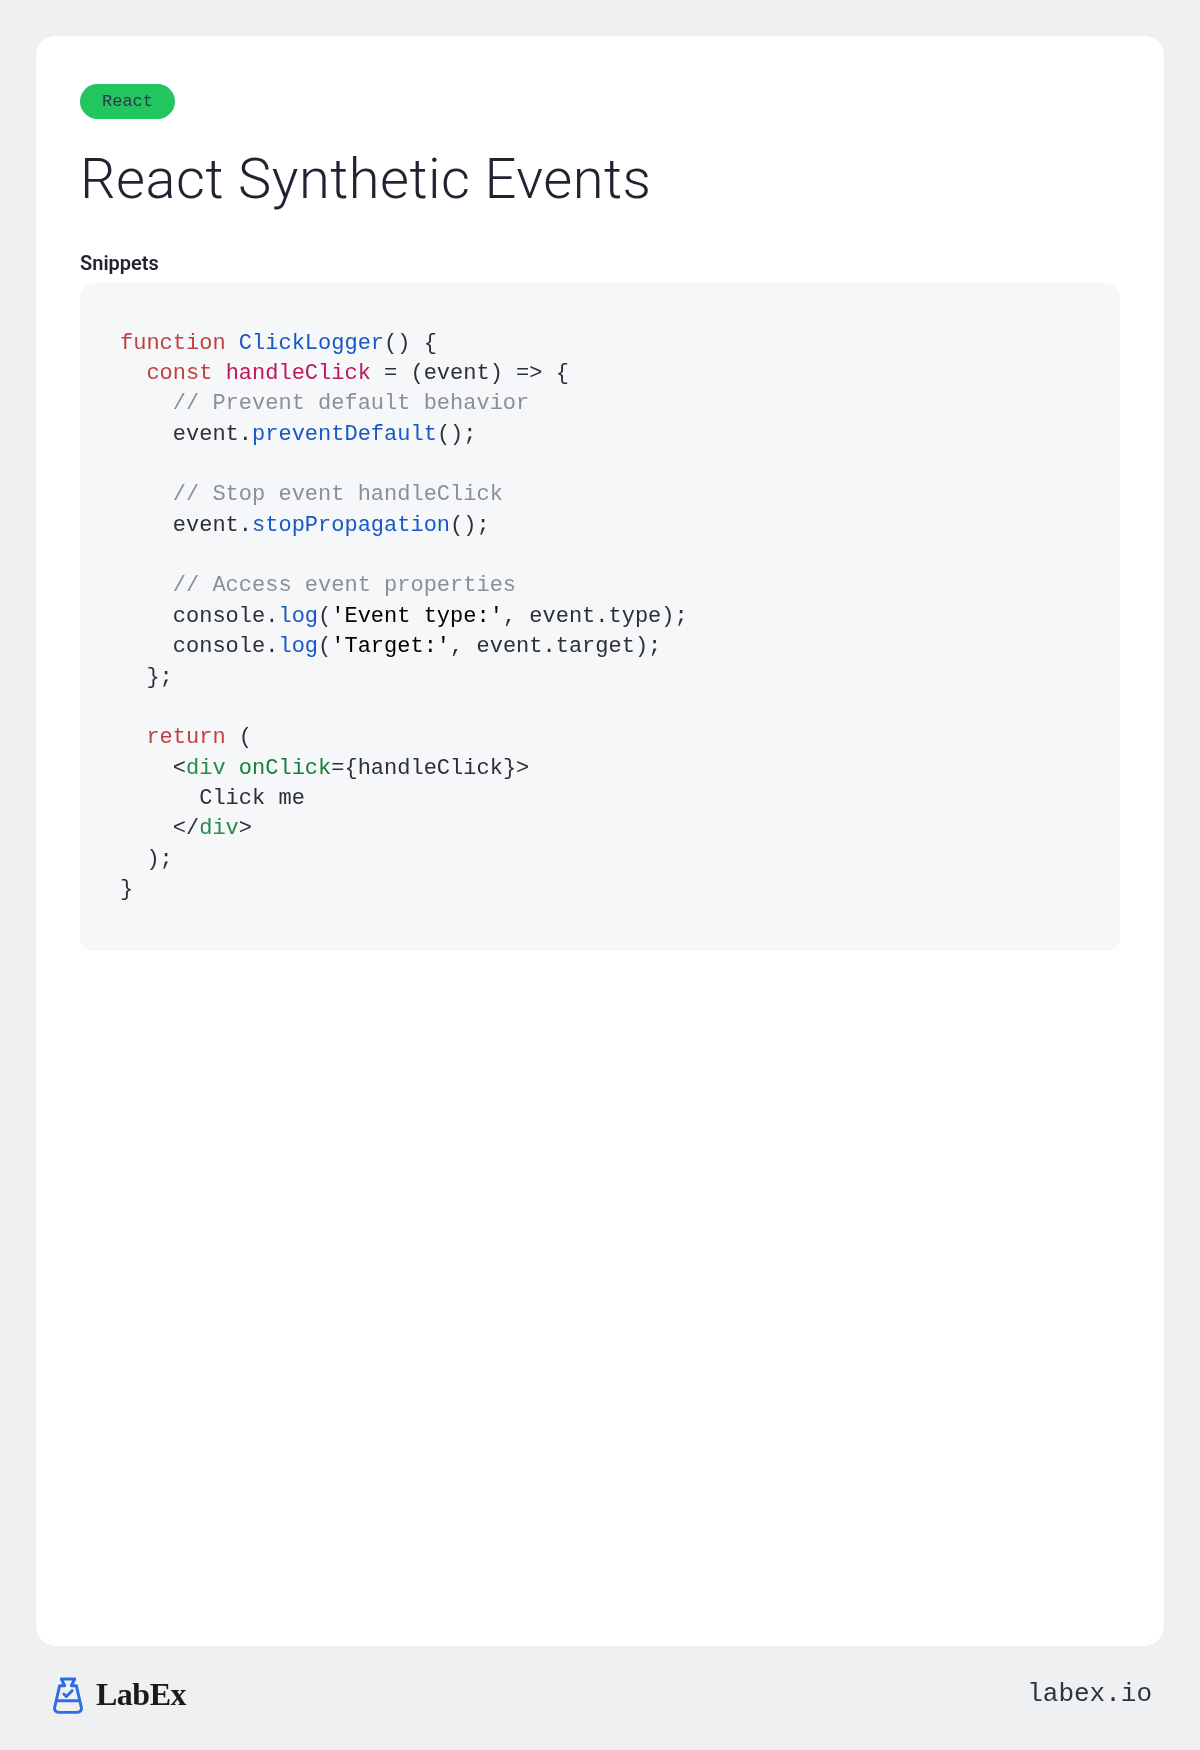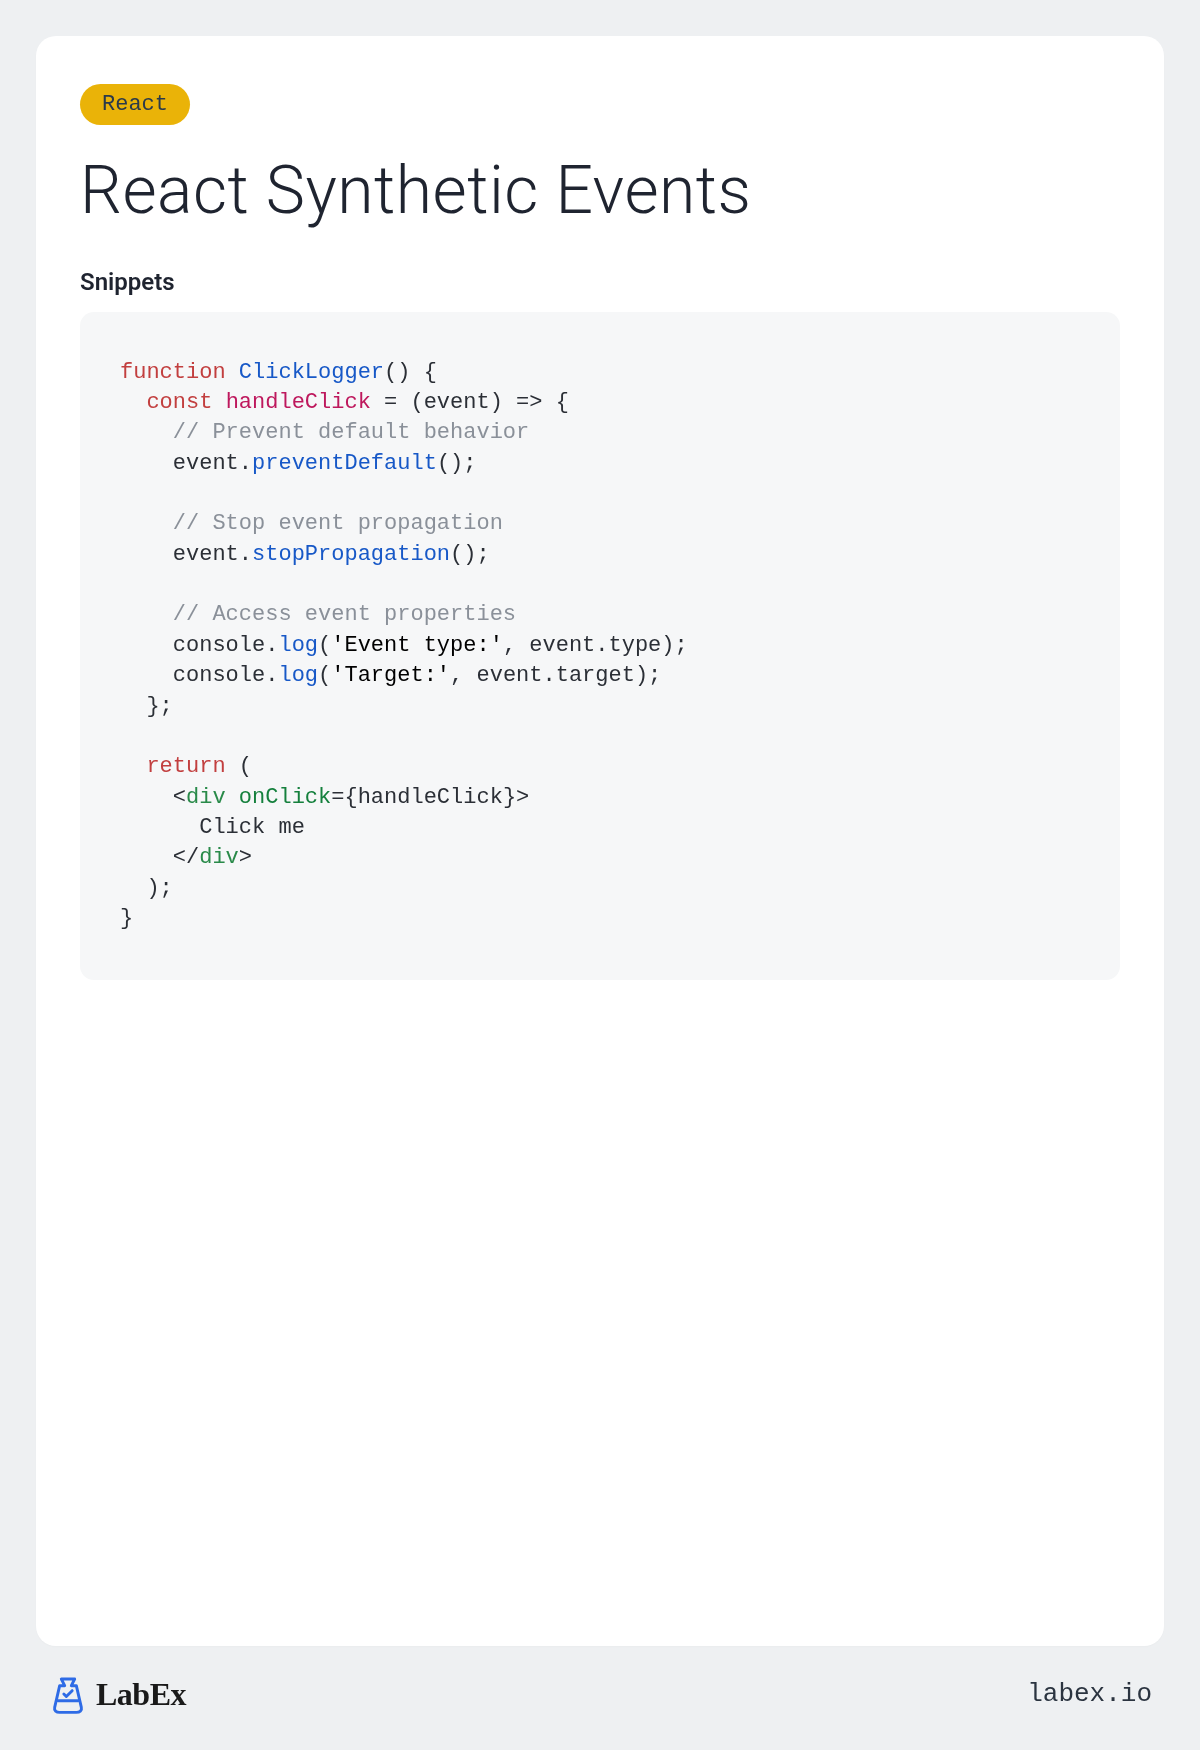--- a/index.html
+++ b/index.html
@@ -15,48 +15,48 @@
 }
 .card {
   background: #ffffff;
   border-radius: 20px;
   padding: 48px 44px 56px 44px;
   flex: 1;
   box-shadow: 0 1px 2px rgba(0,0,0,0.02);
 }
 .tag {
   display: inline-block;
-  background: #eab308;
+  background: #22c55e;
   color: #2b3a4a;
   font-family: "SFMono-Regular", Consolas, "Liberation Mono", Menlo, monospace;
-  font-size: 22px;
+  font-size: 17px;
   padding: 8px 22px;
   border-radius: 999px;
   margin-bottom: 30px;
 }
 .title {
-  font-size: 66px;
+  font-size: 56px;
   font-weight: 300;
   color: #1f2430;
   letter-spacing: 0.5px;
   margin-bottom: 40px;
   line-height: 1.1;
 }
 .desc {
   font-family: "SFMono-Regular", Consolas, "Liberation Mono", Menlo, monospace;
   font-size: 26px;
   line-height: 1.45;
   color: #4b5563;
   margin-bottom: 46px;
 }
 .section-label {
-  font-size: 24px;
+  font-size: 20px;
   font-weight: 600;
   color: #1f2430;
-  margin-bottom: 16px;
+  margin-bottom: 8px;
 }
 .code-block {
   background: #f6f7f8;
   border-radius: 14px;
   padding: 46px 40px;
   font-family: "SFMono-Regular", Consolas, "Liberation Mono", Menlo, monospace;
   font-size: 22px;
   line-height: 1.38;
   color: #2b2f36;
   white-space: pre;
@@ -102,21 +102,21 @@
 
 <div class="card">
   <div class="tag">React</div>
   <h1 class="title">React Synthetic Events</h1>
   <div class="section-label">Snippets</div>
   <div class="code-block"><span class="kw">function</span><span> </span><span class="fn">ClickLogger</span><span>() {</span>
 <span>  </span><span class="kw">const</span><span> </span><span class="def">handleClick</span><span> = (event) =&gt; {</span>
 <span class="com">    // Prevent default behavior</span>
 <span>    event.</span><span class="fn">preventDefault</span><span>();</span>
 
-<span class="com">    // Stop event propagation</span>
+<span class="com">    // Stop event handleClick</span>
 <span>    event.</span><span class="fn">stopPropagation</span><span>();</span>
 
 <span class="com">    // Access event properties</span>
 <span>    console.</span><span class="fn">log</span><span>(</span><span class="str">'Event type:'</span><span>, event.type);</span>
 <span>    console.</span><span class="fn">log</span><span>(</span><span class="str">'Target:'</span><span>, event.target);</span>
 <span>  };</span>
 
 <span>  </span><span class="kw">return</span><span> (</span>
 <span>    &lt;</span><span class="tagc">div</span><span> </span><span class="attr">onClick</span><span>={handleClick}&gt;</span>
 <span>      Click me</span>

